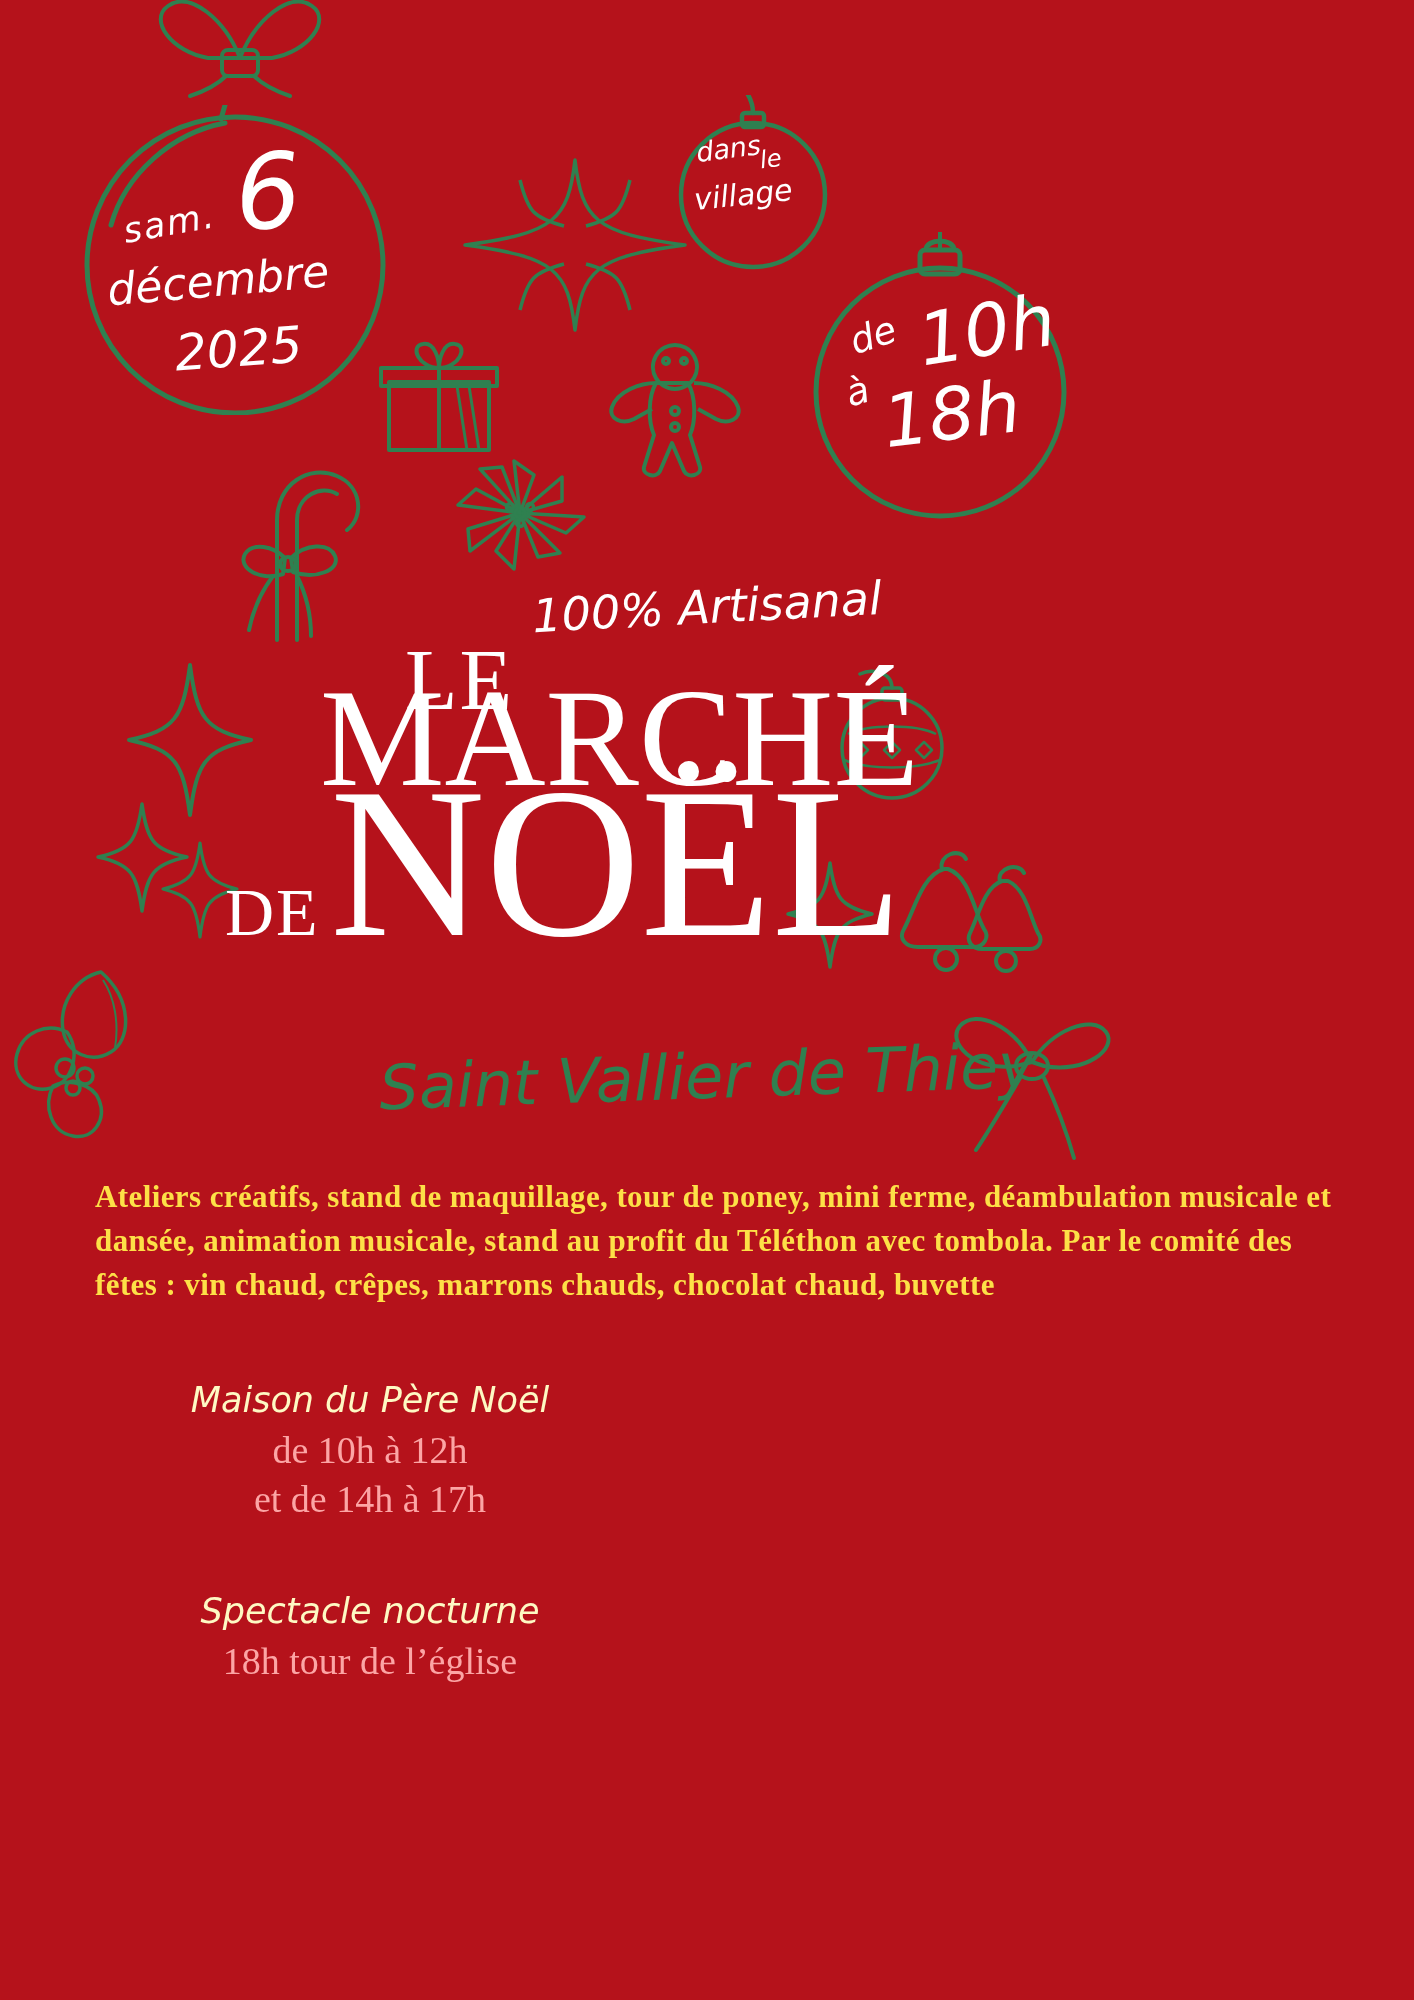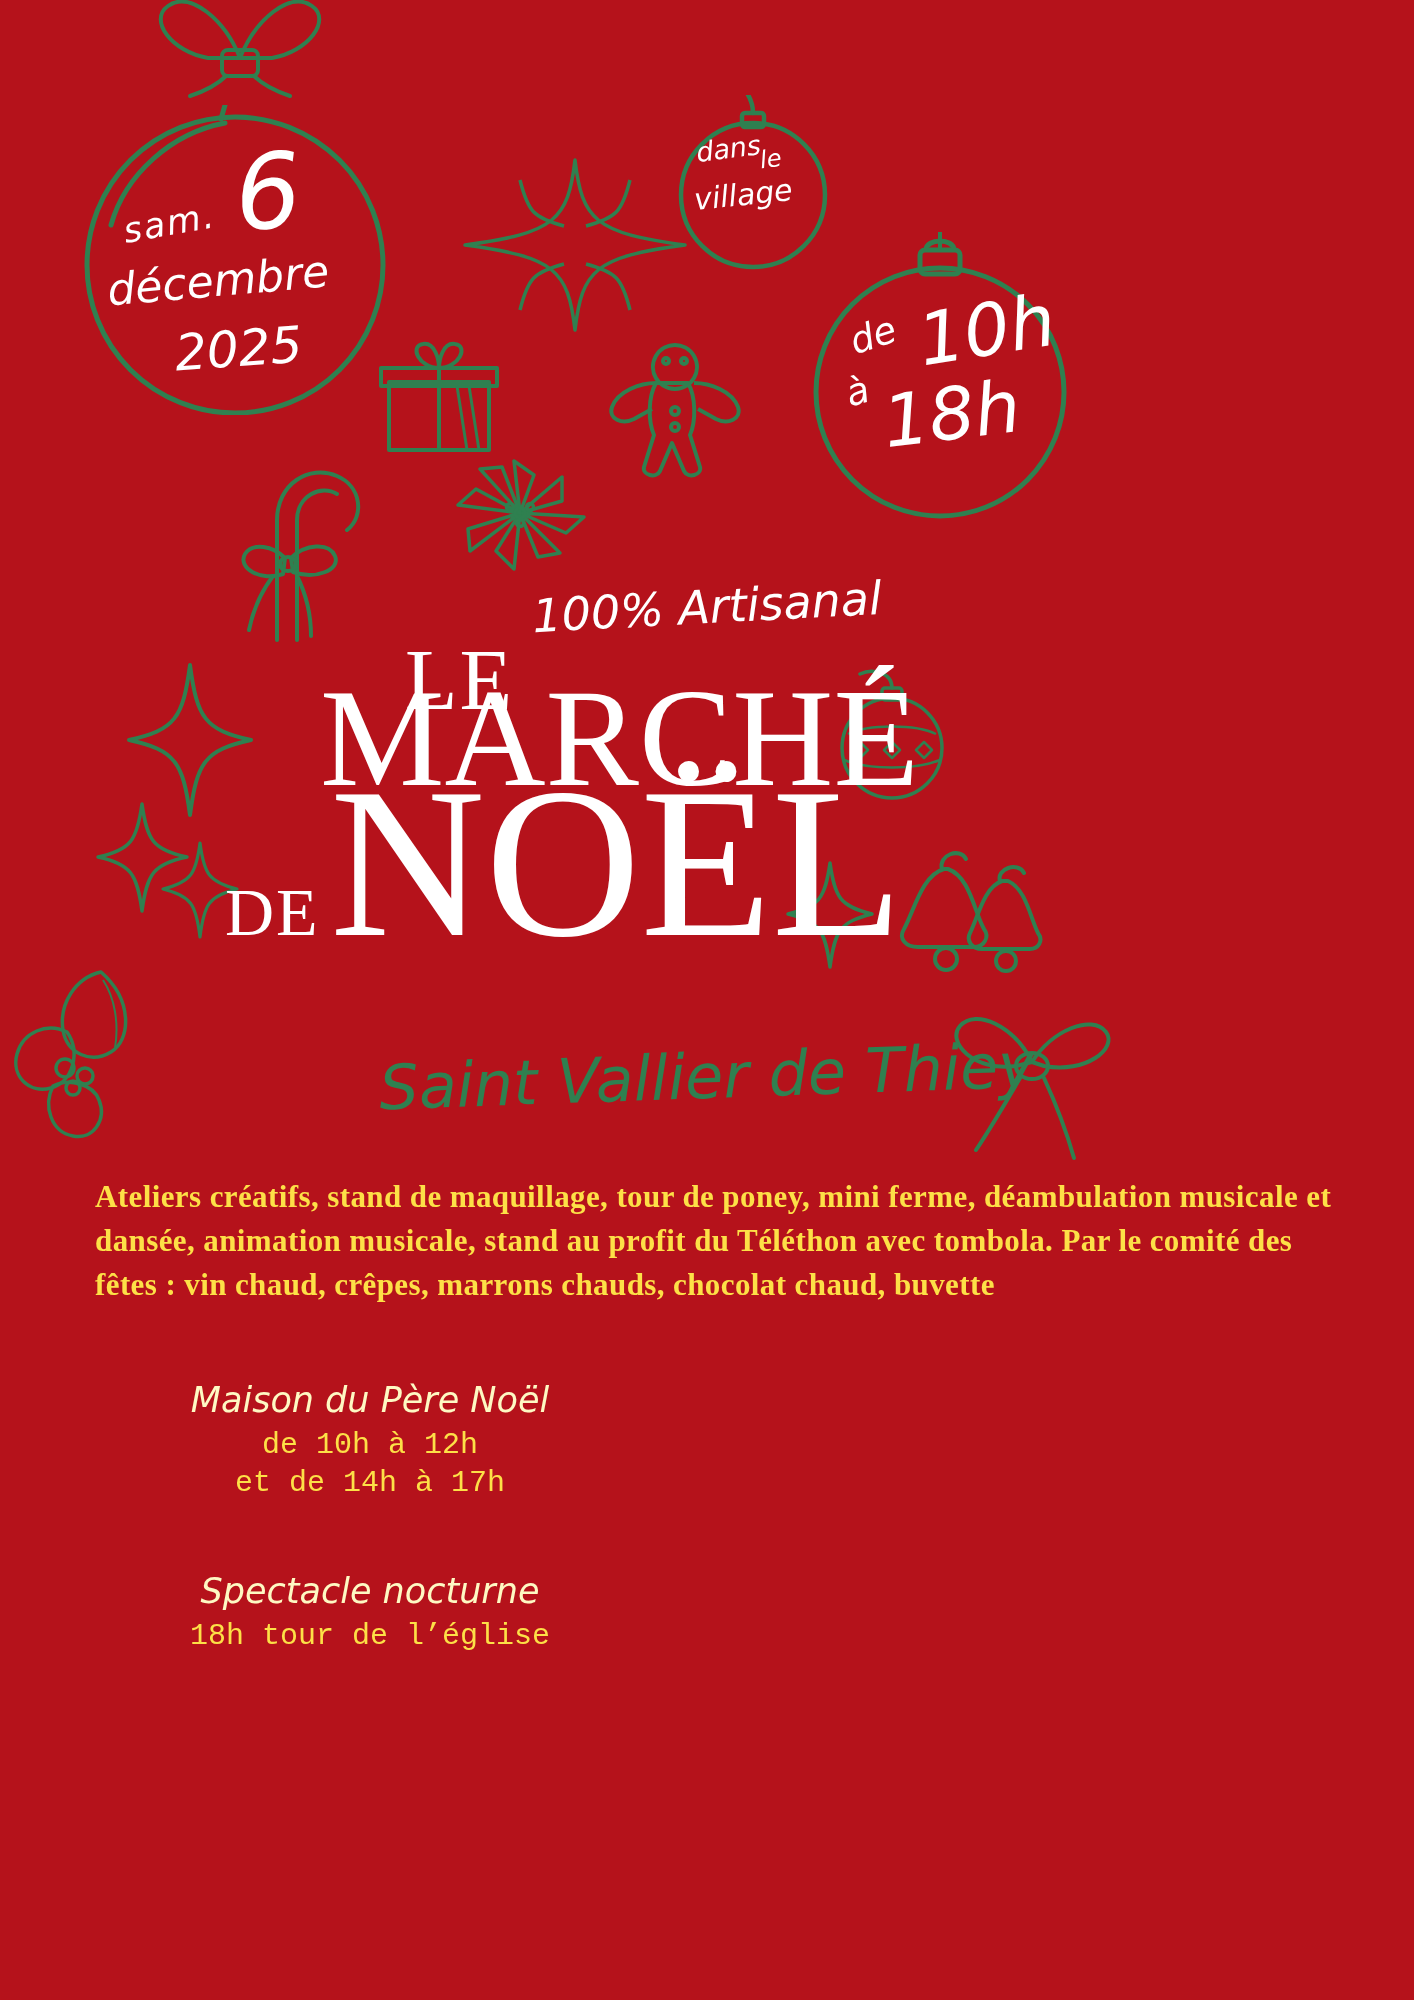--- a/index.html
+++ b/index.html
@@ -235,23 +235,23 @@
   }
   .sched-item { margin-bottom: 26px; }
   .sched-head {
     font-family: "DejaVu Sans", sans-serif;
     font-style: italic;
     font-size: 35px;
     color: #fef9c3;
     margin-bottom: 6px;
   }
   .sched-line {
-    font-family: Liberation Mono, monospace;
-    font-size: 30px;
-    color: #fde047;
+    font-family: Liberation Serif, serif;
+    font-size: 38px;
+    color: #fca5a5;
     line-height: 1.28;
   }
   #col-left { padding-top: 0px; }
   #col-right { padding-top: 0px; }
   #col-left .sched-item:nth-child(2) { margin-top: 68px; }
   #col-right .sched-item:nth-child(2) { margin-top: 50px; }
 </style>
 </head>
 <body>
 

